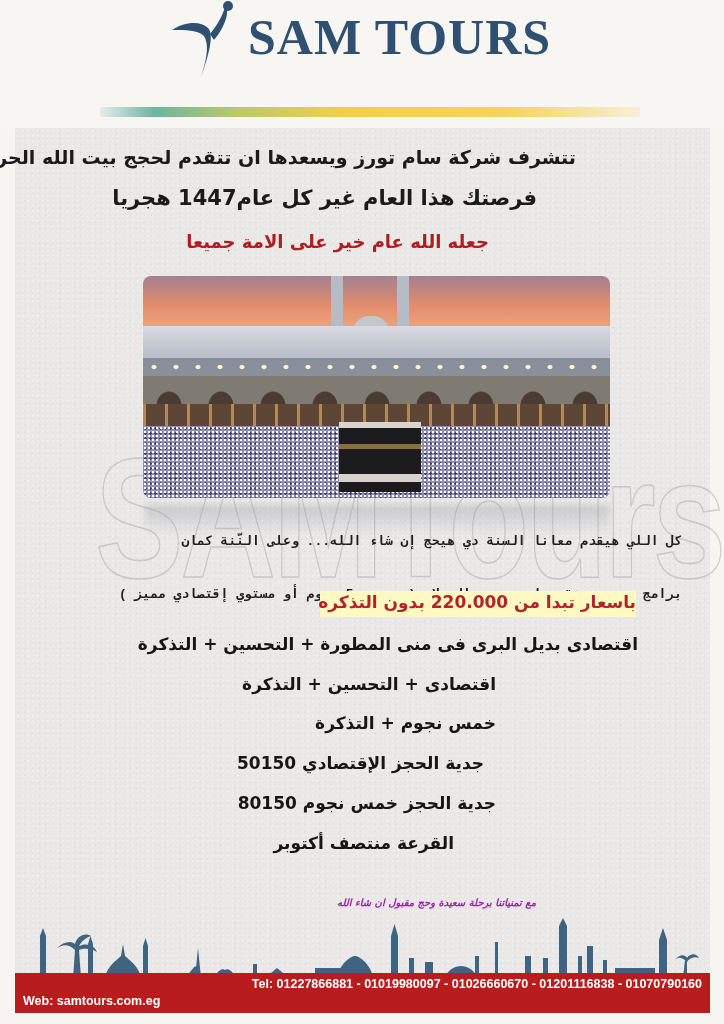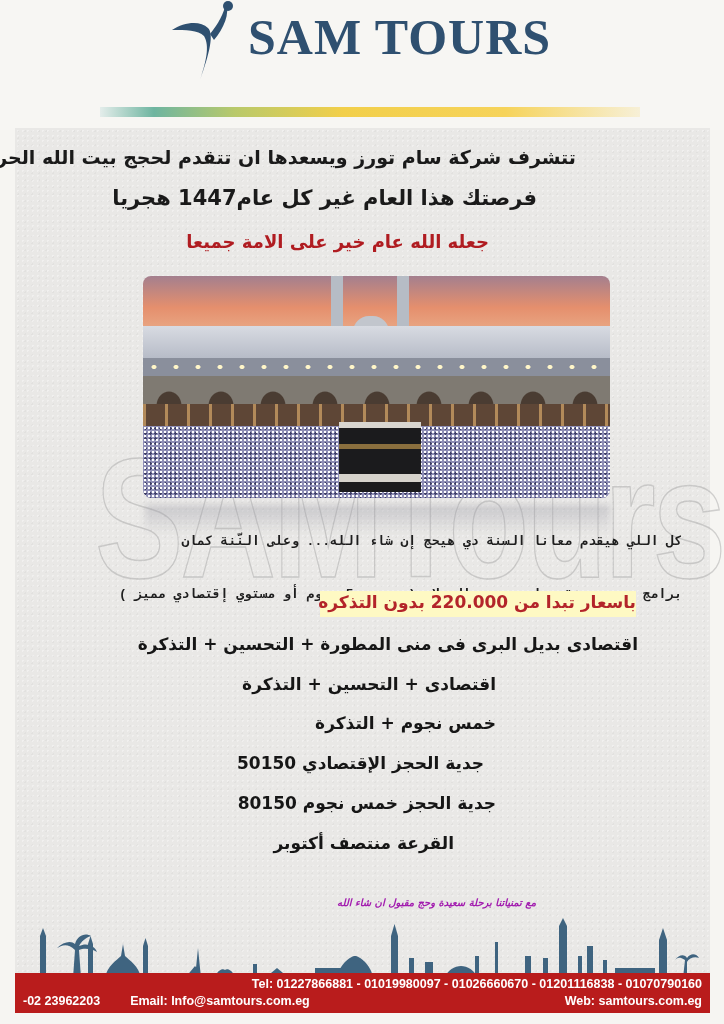--- a/index.html
+++ b/index.html
@@ -170,19 +170,15 @@
     <path d="M668 60 L670 42 C664 38 662 40 660 42 C664 36 670 36 672 40 C676 34 682 36 684 40 C680 38 674 40 672 44 L672 60 Z"></path>
     <rect x="0" y="56" width="695" height="4"></rect>
   </g>
 </svg>
 
 <div class="footer">
   <div class="footer-line fl1">
     <span>Tel: 01227866881 - 01019980097 - 01026660670 - 01201116838  - 01070790160</span>
   </div>
   <div class="footer-line fl2">
-    <span class="grp">
-      <span>-02 23962203</span>
-      <span>Email: Info@samtours.com.eg</span>
-    </span>
     <span>Web: samtours.com.eg</span>
   </div>
 </div>
 
 </body></html>

